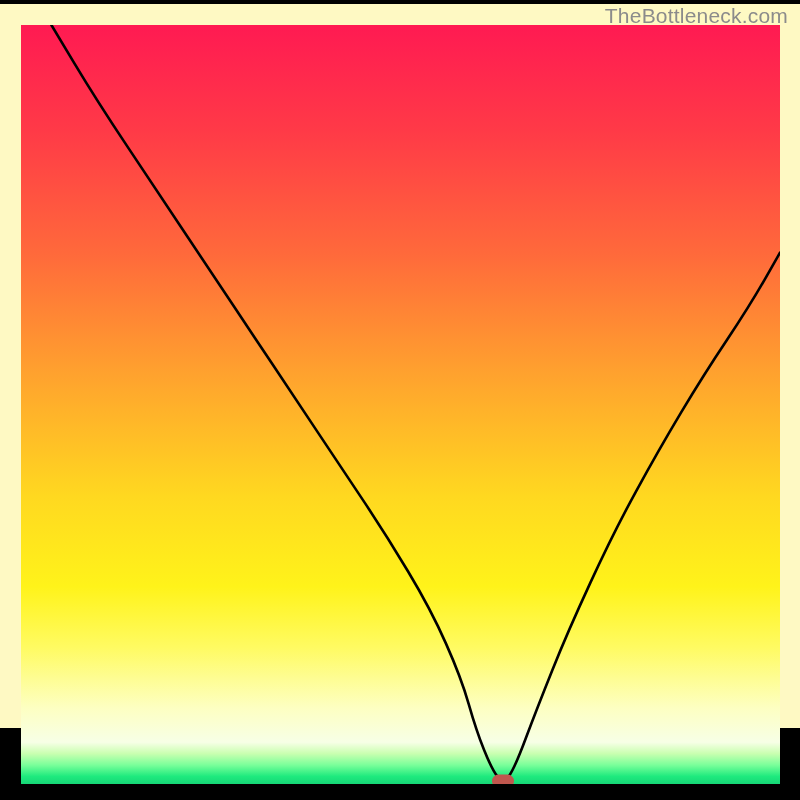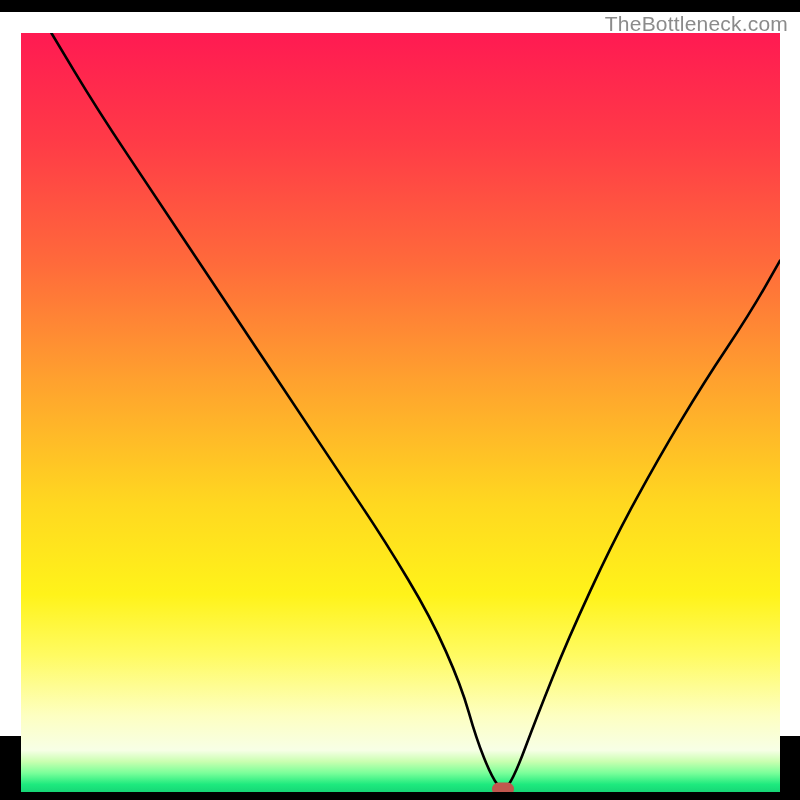--- a/index.html
+++ b/index.html
@@ -6,24 +6,24 @@
     margin: 0;
     padding: 0;
     width: 800px;
     height: 800px;
     background: #000;
     overflow: hidden;
   }
   .frame {
     position: absolute;
     left: 0;
-    top: 12px;
+    top: 4px;
     width: 800px;
     height: 724px;
-    background: #ffffff;
+    background: #fef9c3;
   }
   .plot-area {
     position: absolute;
     left: 21px;
     top: 21px;
     width: 759px;
     height: 759px;
     overflow: hidden;
   }
   .gradient {

